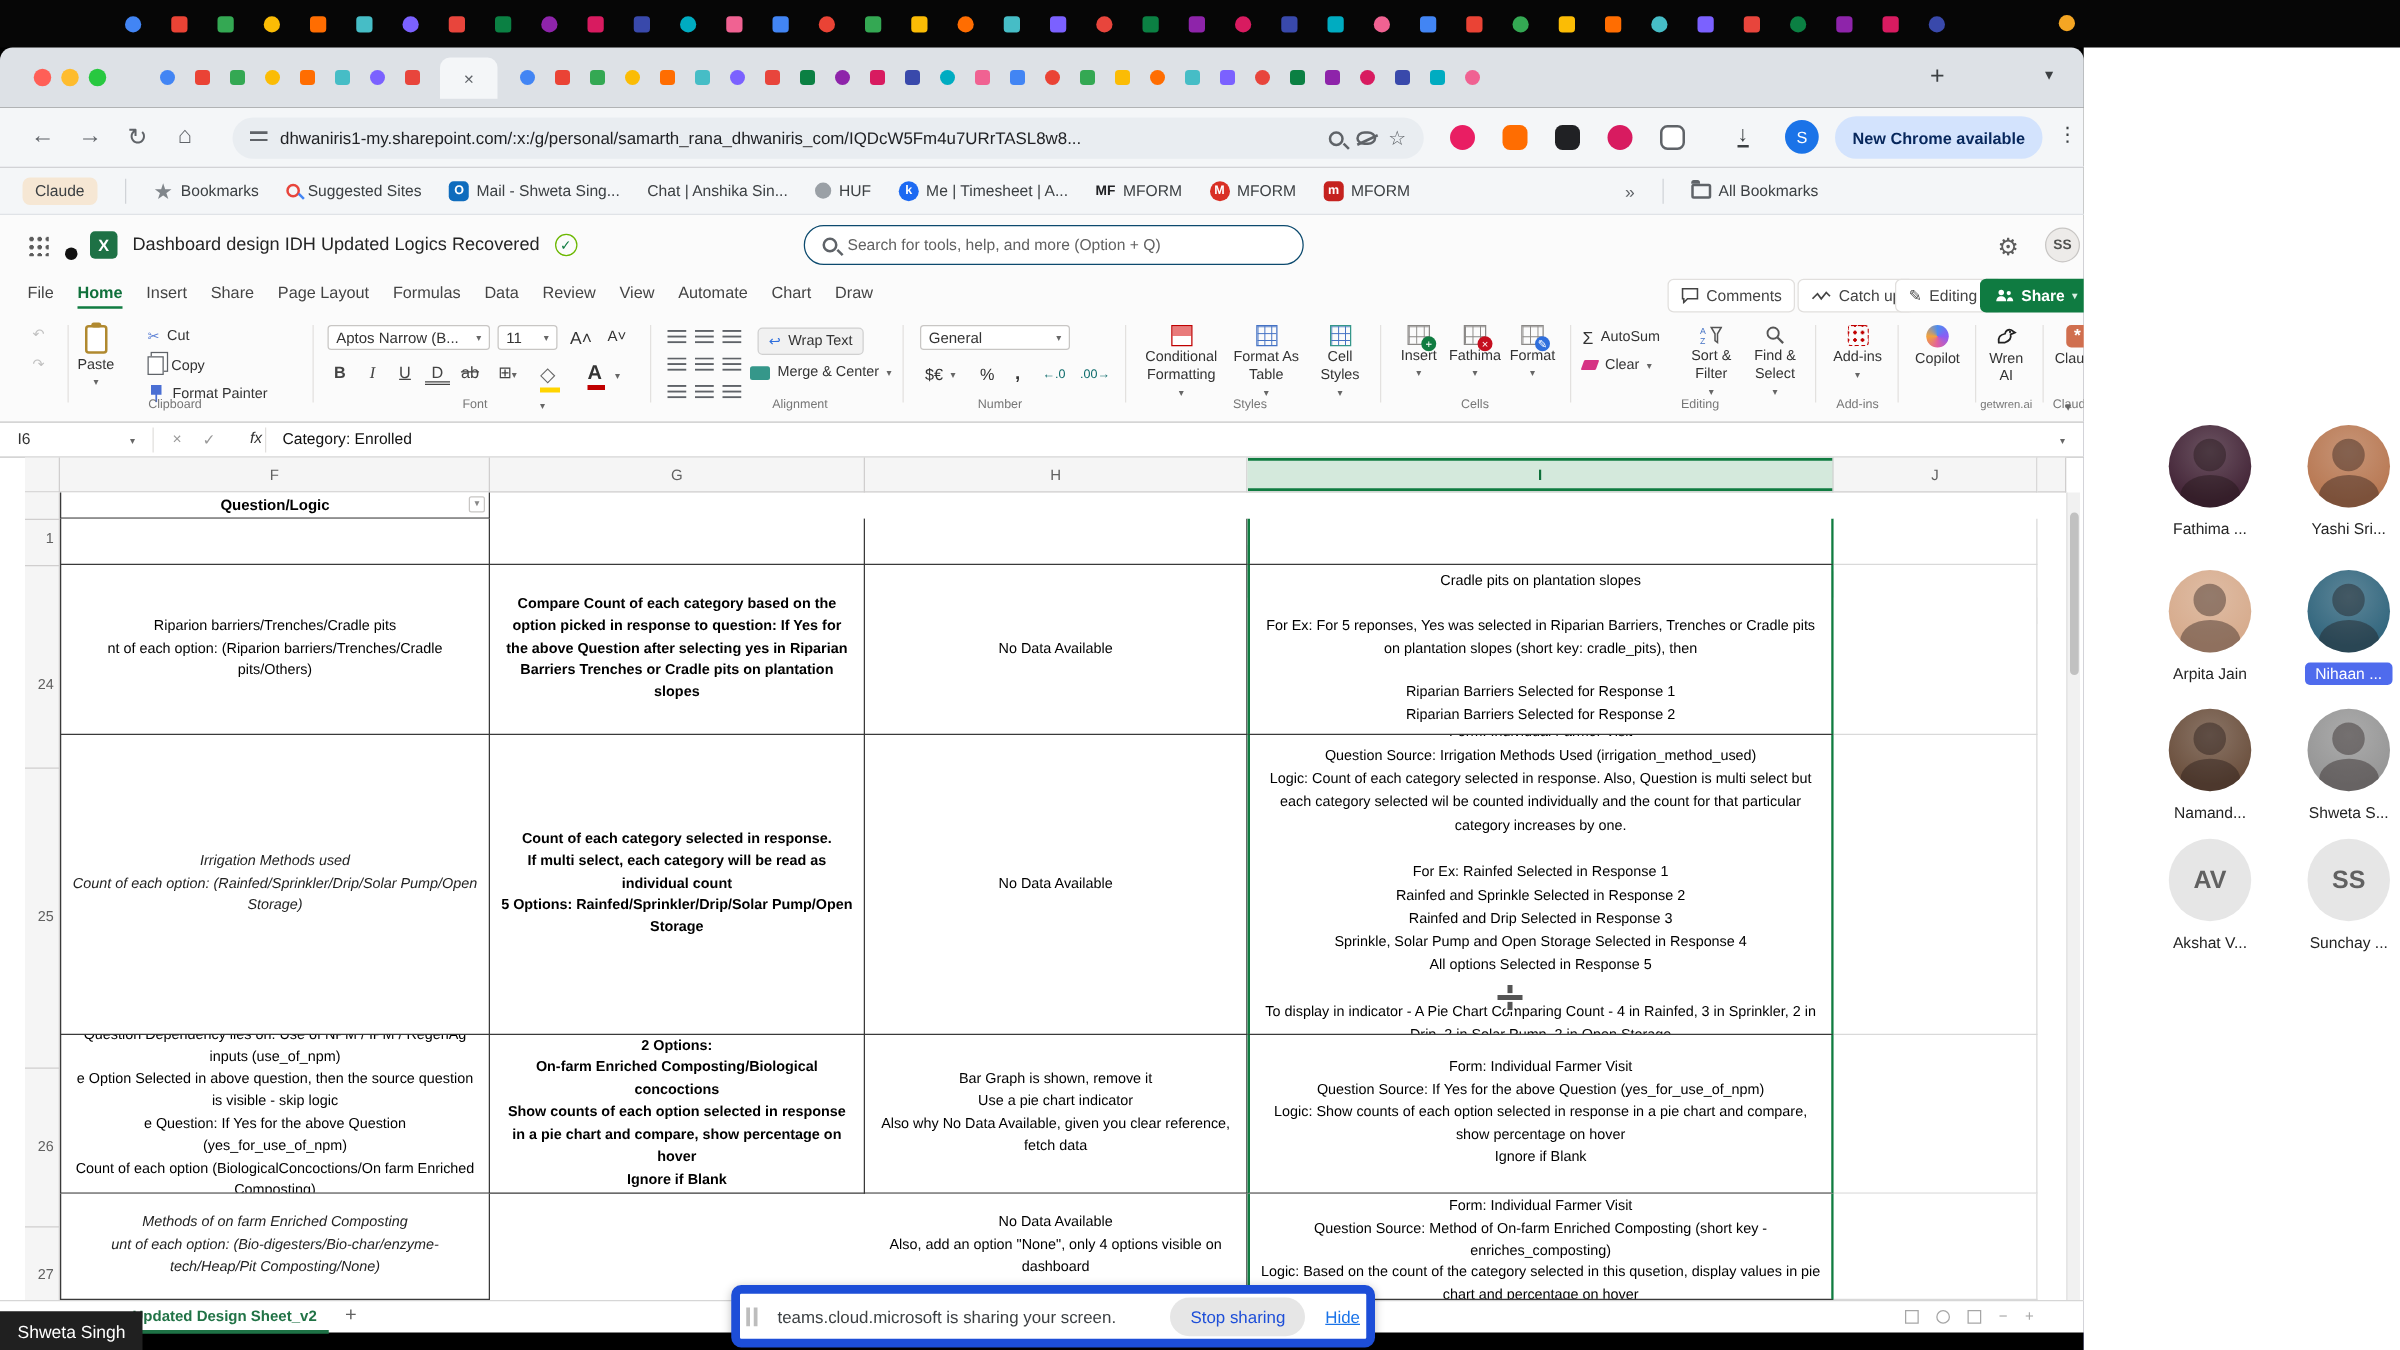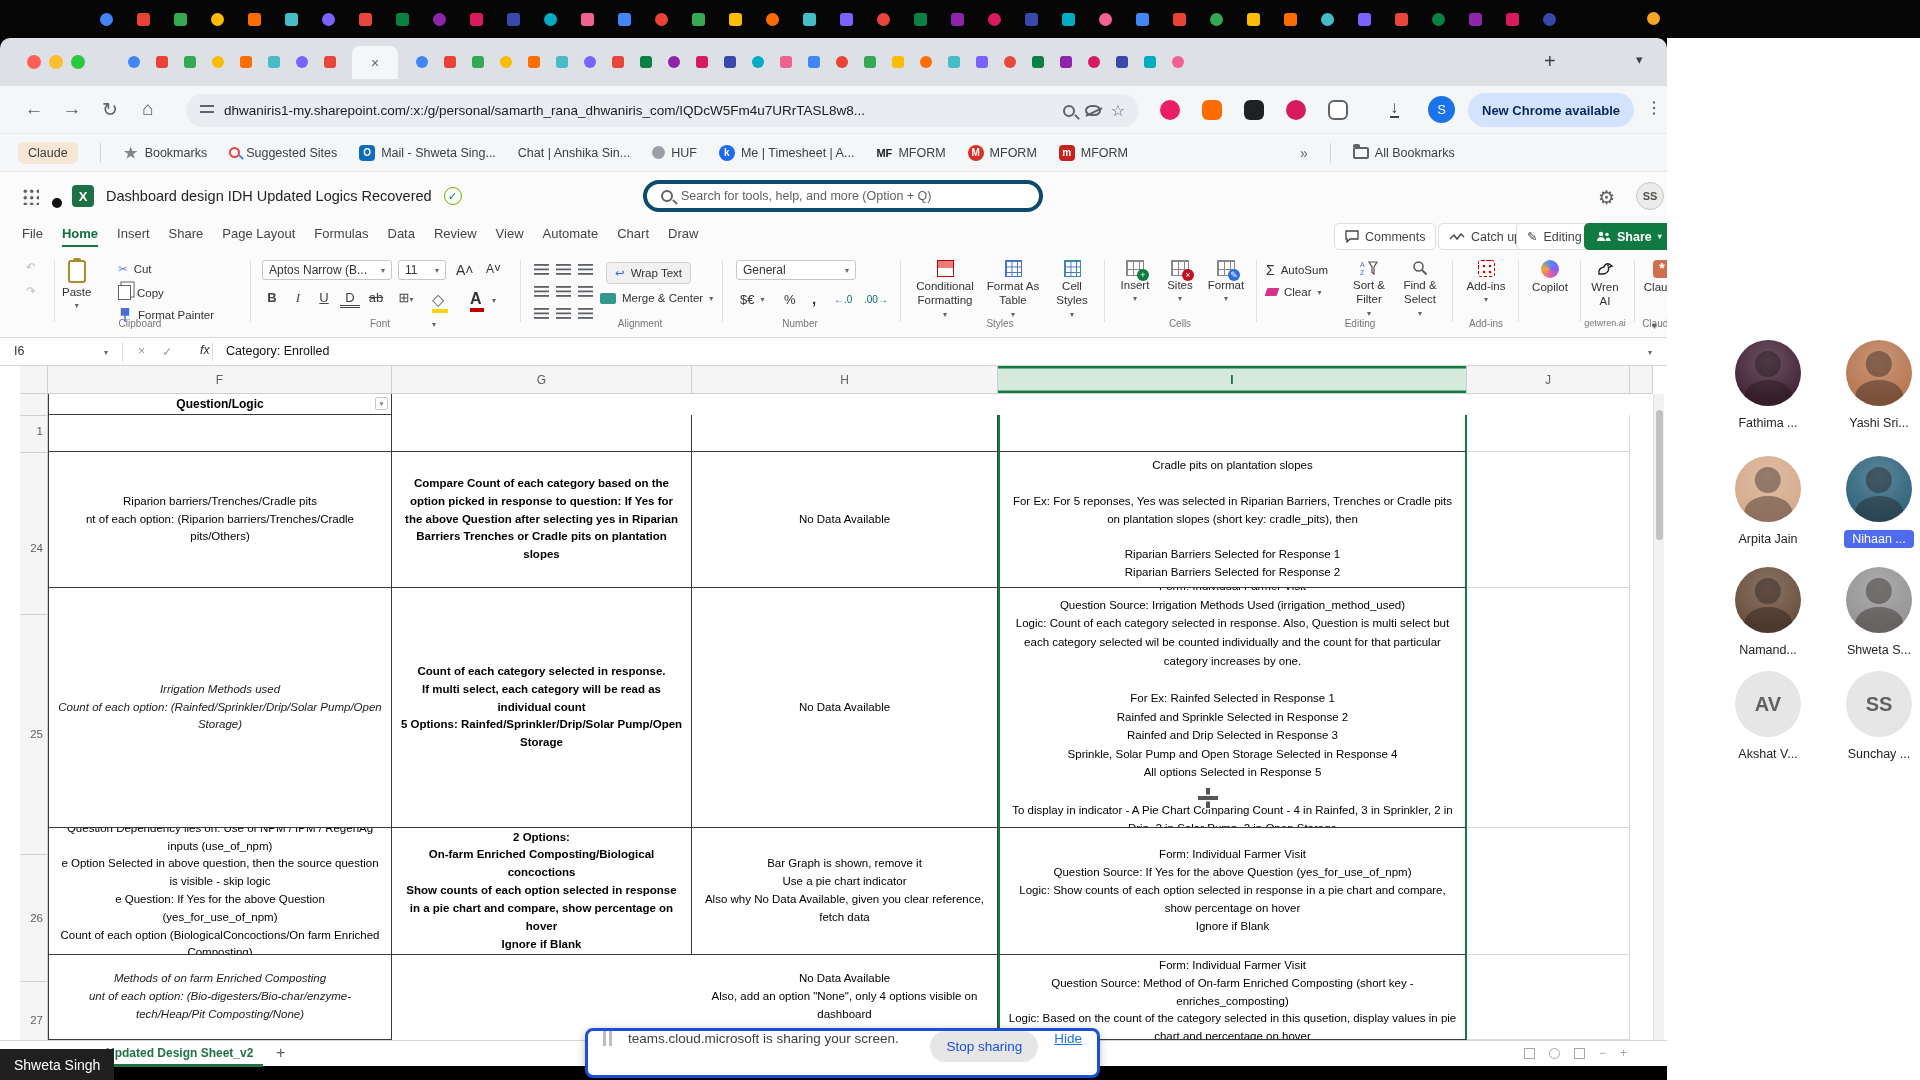--- a/index.html
+++ b/index.html
@@ -59,21 +59,21 @@
   .folder::before{content:"";position:absolute;left:-2px;top:-5px;width:7px;height:3px;background:#5f6368;border-radius:2px 2px 0 0}
 
   
   .xheader{position:absolute;left:0;top:172px;width:1667px;height:48px;background:#fbfbfb}
   .waffle{position:absolute;left:22px;top:16px;width:17px;height:17px;background-image:radial-gradient(#5c5c5c 1.7px,transparent 2px);background-size:6.5px 6.5px}
   .blackdot{position:absolute;left:52px;top:26px;width:10px;height:10px;border-radius:50%;background:#111}
   .xlicon{position:absolute;left:72px;top:13px;width:22px;height:22px;background:#1e7145;border-radius:4px;position:absolute}
   .xlicon::after{content:"X";position:absolute;inset:0;color:#fff;font-size:13px;font-weight:bold;display:flex;align-items:center;justify-content:center}
   .doctitle{position:absolute;left:106px;top:16px;font-size:14.5px;color:#242424}
   .syncic{position:absolute;top:15px;width:18px;height:18px;border:1.5px solid #6bb700;border-radius:50%;color:#107c41;font-size:11px;display:flex;align-items:center;justify-content:center}
-  .xsearch{position:absolute;left:643px;top:8px;width:400px;height:32px;background:#fff;border:4px solid #0c4a6e;border-radius:16px;display:flex;align-items:center;gap:8px;padding:0 14px;color:#616161;font-size:12.5px}
+  .xsearch{position:absolute;left:643px;top:8px;width:400px;height:32px;background:#fff;border:1px solid #0c4a6e;border-radius:16px;display:flex;align-items:center;gap:8px;padding:0 14px;color:#616161;font-size:12.5px}
   .gear{position:absolute;left:1598px;top:14px;color:#5c5c5c;font-size:19px}
   .ssav{position:absolute;left:1636px;top:10px;width:28px;height:28px;border-radius:50%;background:#edebe9;border:1.5px solid #c8c6c4;color:#50514f;font-weight:bold;font-size:11px;display:flex;align-items:center;justify-content:center}
 
   
   .menurow{position:absolute;left:0;top:220px;width:1667px;height:32px;background:#fbfbfb;display:flex;align-items:center;padding-left:22px;gap:27px}
   .mtab{font-size:13px;color:#444;padding-bottom:4px}
   .mtab.active{color:#0f703b;font-weight:bold;border-bottom:2.5px solid #107c41}
   .mract{position:absolute;top:3px;height:27px;border:1px solid #e1dfdd;background:#fff;border-radius:5px;display:flex;align-items:center;gap:6px;padding:0 10px;font-size:12.5px;color:#444}
   .sharebtn{position:absolute;left:1584px;top:3px;height:27px;background:#0f7b41;border-radius:5px;display:flex;align-items:center;gap:6px;padding:0 12px;color:#fff;font-size:12.5px;font-weight:bold}
 
@@ -134,21 +134,21 @@
   .cursorx{position:absolute;left:1198px;top:788px;width:20px;height:20px}
   .cursorx::before{content:"";position:absolute;left:8px;top:0;width:4px;height:20px;background:#555;box-shadow:0 0 0 1.5px #fff}
   .cursorx::after{content:"";position:absolute;left:0;top:8px;width:20px;height:4px;background:#555;box-shadow:0 0 0 1.5px #fff}
 
   
   .tabbar{position:absolute;left:0;top:1040px;width:1667px;height:26px;background:#fff;border-top:1px solid #d6d6d6}
   .sheettab{position:absolute;left:96px;top:0;height:26px;display:flex;align-items:center;padding:0 10px;font-size:12px;font-weight:bold;color:#217346;border-bottom:3px solid #1e7145}
   .statusics{position:absolute;right:40px;top:7px;display:flex;gap:14px}
   .stic{width:11px;height:11px;border:1.5px solid #a6a6a6}
   .presenter{position:absolute;left:0;top:1049px;height:31px;background:#202020;color:#fff;font-size:14px;display:flex;align-items:center;padding:0 14px;z-index:6}
-  .banner{position:absolute;left:585px;top:1028px;width:515px;height:50px;background:#fff;border:3px solid #1d4ed8;border-radius:8px;box-shadow:0 2px 8px rgba(0,0,0,.25);display:flex;align-items:flex-start;gap:16px;padding:0 15px;z-index:6}
+  .banner{position:absolute;left:585px;top:1028px;width:515px;height:50px;background:#fff;border:7px solid #1d4ed8;border-radius:8px;box-shadow:0 2px 8px rgba(0,0,0,.25);display:flex;align-items:center;gap:16px;padding:0 5px;z-index:6}
   .pausebars{display:flex;gap:3px}
   .pausebars i{display:block;width:3px;height:15px;background:#bdbdbd}
   .bannertext{font-size:13.5px;color:#3c4043;flex:1}
   .stopbtn{background:#e6e6e6;border-radius:17px;padding:8px 16px;font-size:13.5px;color:#1d4ed8}
   .hidelink{color:#1a73e8;font-size:13.5px;text-decoration:underline}
 
   
   .teams{position:absolute;left:1667px;top:38px;width:253px;height:1042px;background:#fff}
   .tile{position:absolute;width:116px;display:flex;flex-direction:column;align-items:center}
   .pav{width:66px;height:66px;border-radius:50%;position:relative;overflow:hidden}
@@ -470,21 +470,21 @@
     <div class="rbig" style="left:912px;top:8px;width:66px"><span class="cfic"></span><span>Conditional
 Formatting</span><span class="chv">▾</span></div>
     <div class="rbig" style="left:982px;top:8px;width:62px"><span class="grid16"></span><span>Format As
 Table</span><span class="chv">▾</span></div>
     <div class="rbig" style="left:1048px;top:8px;width:48px"><span class="grid16" style="border-color:#35978a"></span><span>Cell
 Styles</span><span class="chv">▾</span></div>
     <div class="rlabel" style="left:960px;width:80px">Styles</div>
     <div class="rsep" style="left:1104px"></div>
 
     <div class="rbig" style="left:1114px;top:8px;width:42px"><span class="cellsic"><span class="badge" style="background:#107c41">+</span></span><span>Insert</span><span class="chv">▾</span></div>
-    <div class="rbig" style="left:1158px;top:8px;width:44px"><span class="cellsic"><span class="badge" style="background:#c50f1f">×</span></span><span>Sites</span><span class="chv">▾</span></div>
+    <div class="rbig" style="left:1158px;top:8px;width:44px"><span class="cellsic"><span class="badge" style="background:#c50f1f">×</span></span><span>Fathima</span><span class="chv">▾</span></div>
     <div class="rbig" style="left:1204px;top:8px;width:44px"><span class="cellsic"><span class="badge" style="background:#2f6fdd">✎</span></span><span>Format</span><span class="chv">▾</span></div>
     <div class="rlabel" style="left:1140px;width:80px">Cells</div>
     <div class="rsep" style="left:1256px"></div>
 
     <div class="rsmall" style="left:1266px;top:10px">
         <span style="font-size:14px">Σ</span>
         <span>AutoSum</span>
       </div>
     <div class="rsmall" style="left:1266px;top:34px">
         <span class="eraser"></span>

